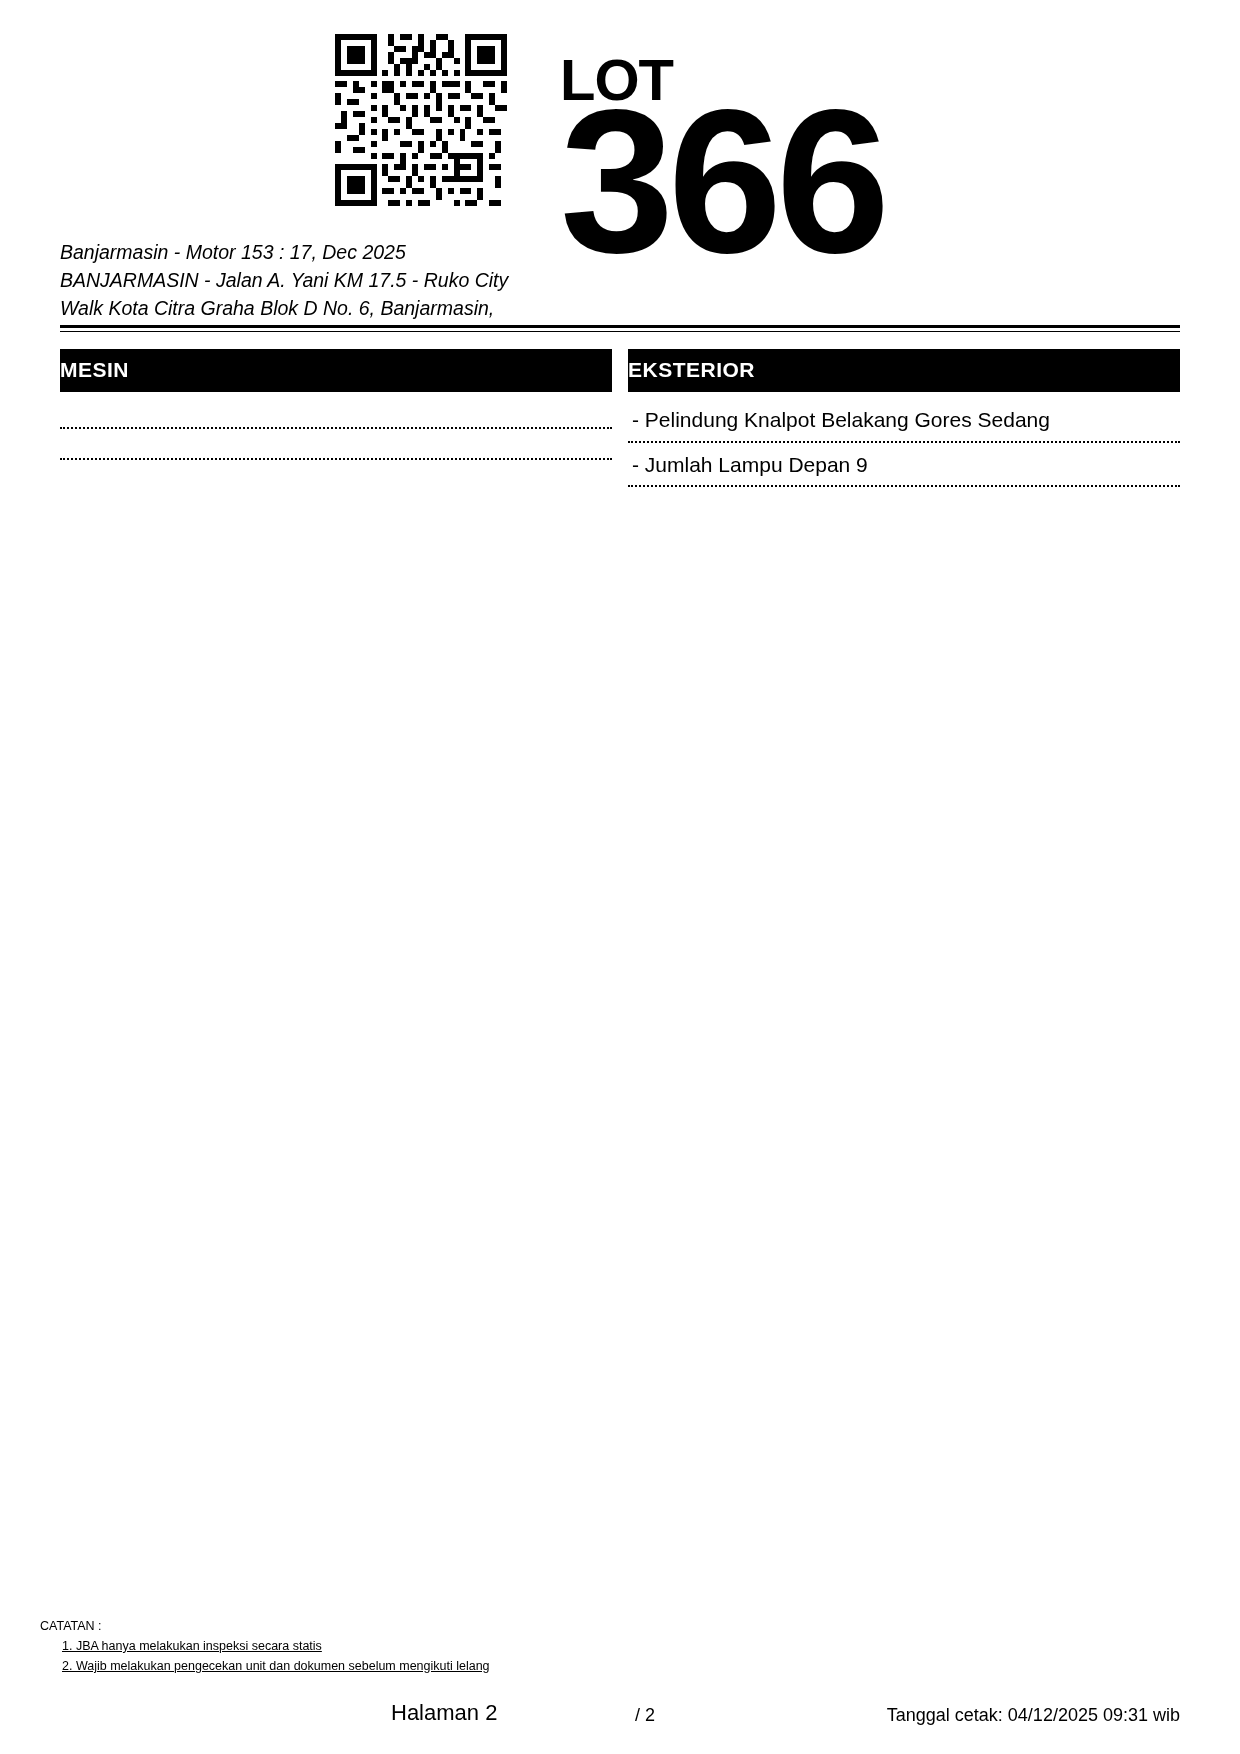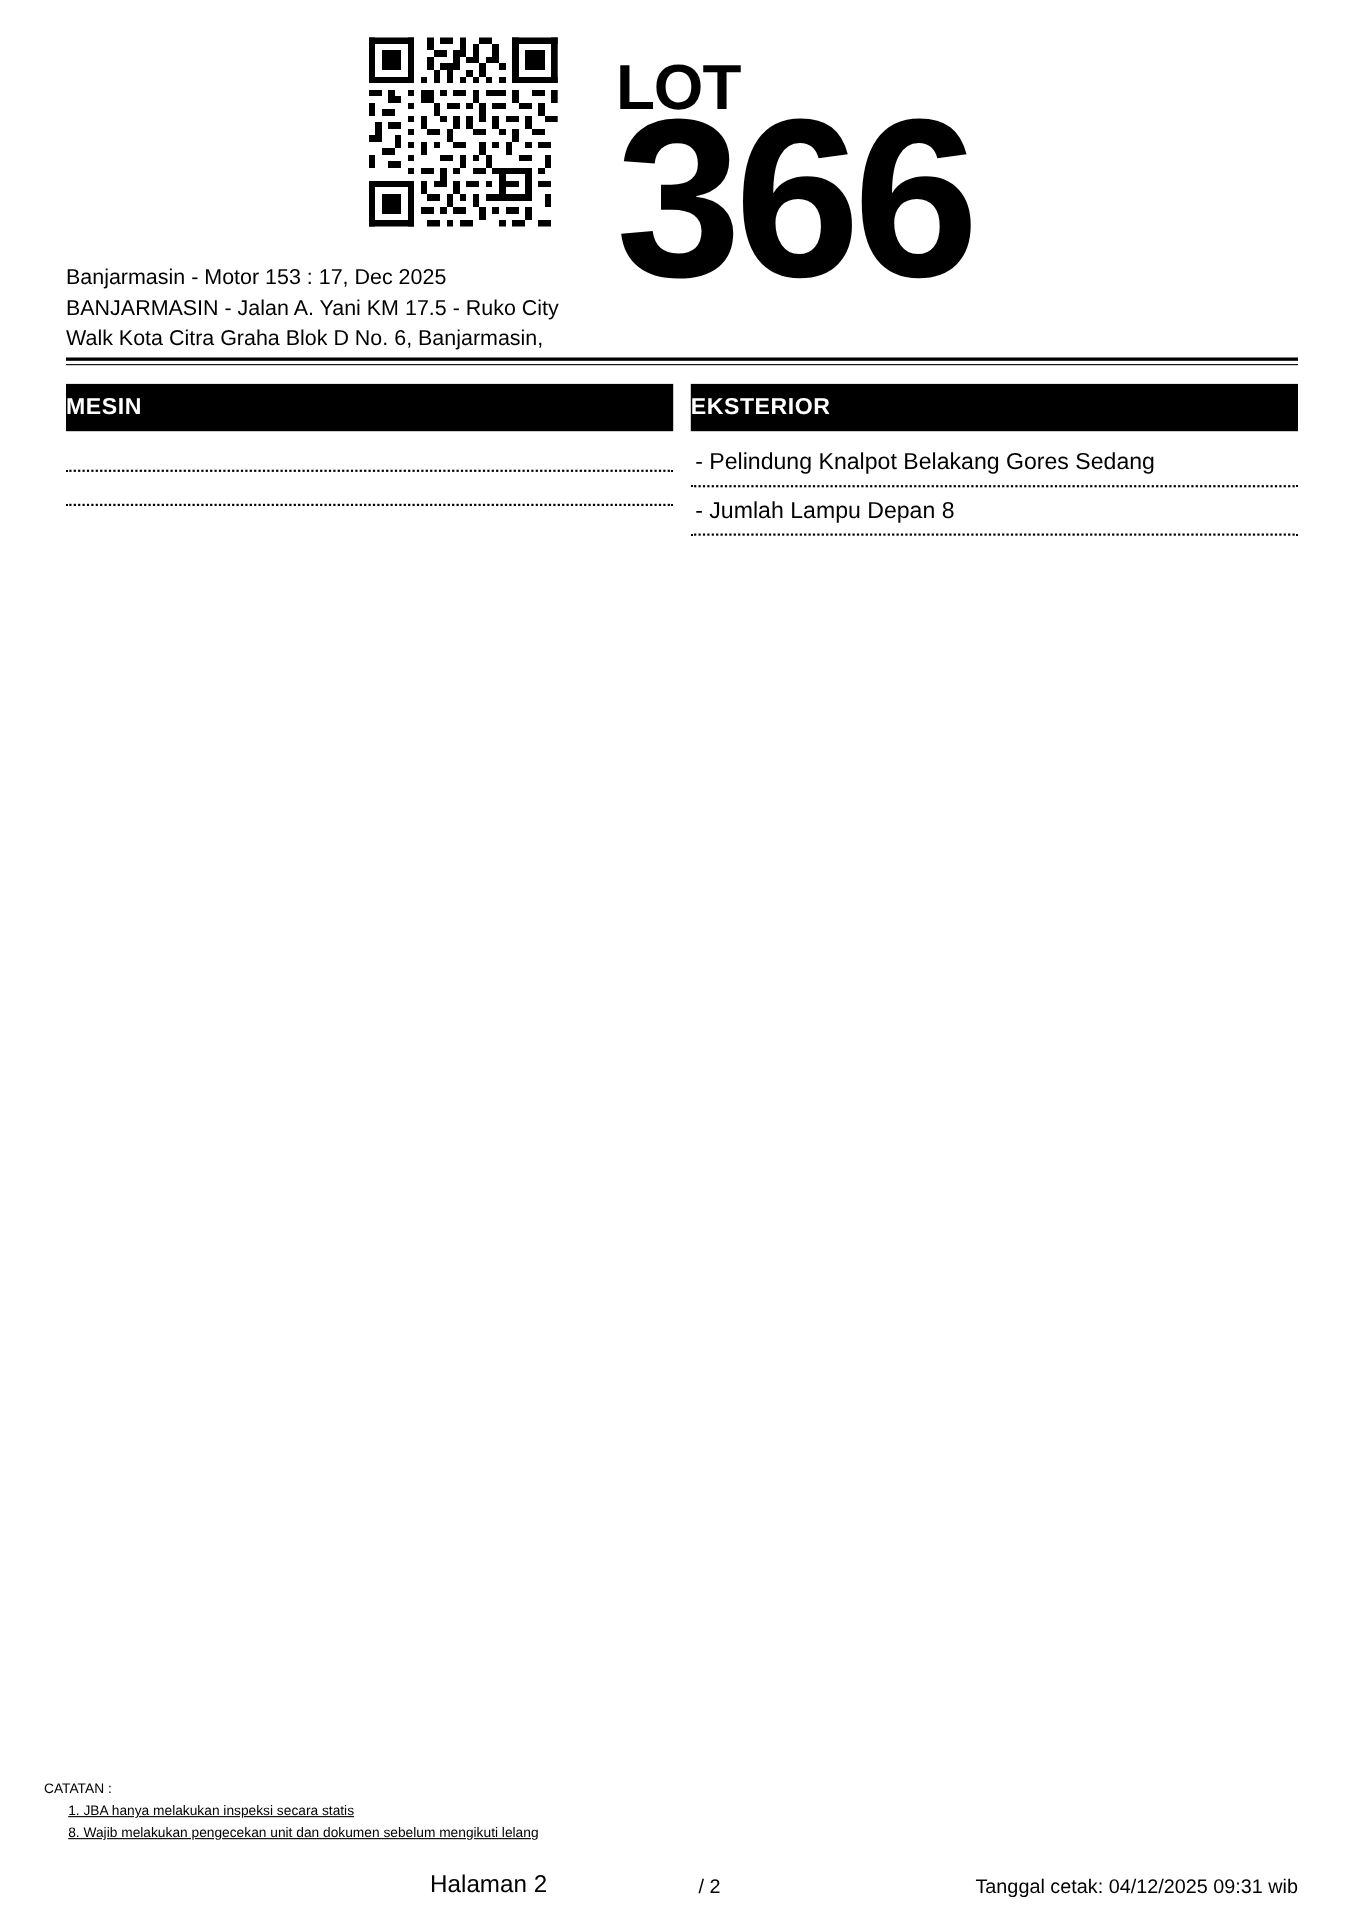--- a/index.html
+++ b/index.html
@@ -61,20 +61,21 @@
     margin-top: -6px;
   }
 
   .auction-info {
     position: absolute;
     left: 0px;
     top: 218px;
     width: 470px;
     font-size: 19.5px;
     line-height: 1.44;
+    font-style: italic;
   }
   .auction-info div { white-space: nowrap; }
 
   .rule-thick {
     position: absolute;
     left: 60px;
     right: 60px;
     top: 325px;
     height: 3px;
     background: #000;
@@ -351,32 +352,32 @@
     </div>
 
     <div class="col">
       <div class="col-head">EKSTERIOR</div>
       <div class="items">
         <div class="item-row">
           <div class="item-text">- Pelindung Knalpot Belakang Gores Sedang</div>
         </div>
         <div class="dotted"></div>
         <div class="item-row">
-          <div class="item-text">- Jumlah Lampu Depan 8</div>
+          <div class="item-text">- Jumlah Lampu Depan 9</div>
         </div>
         <div class="dotted"></div>
       </div>
     </div>
   </div>
 
   <div class="notes">
     <div class="note-title">CATATAN :</div>
     <ol>
       <li>1. JBA hanya melakukan inspeksi secara statis</li>
-      <li>8. Wajib melakukan pengecekan unit dan dokumen sebelum mengikuti lelang</li>
+      <li>2. Wajib melakukan pengecekan unit dan dokumen sebelum mengikuti lelang</li>
     </ol>
   </div>
 
   <div class="page-num">Halaman 2</div>
   <div class="page-total">/ 2</div>
   <div class="print-date">Tanggal cetak: 04/12/2025 09:31 wib</div>
 
 </div>
 
 </body></html>

